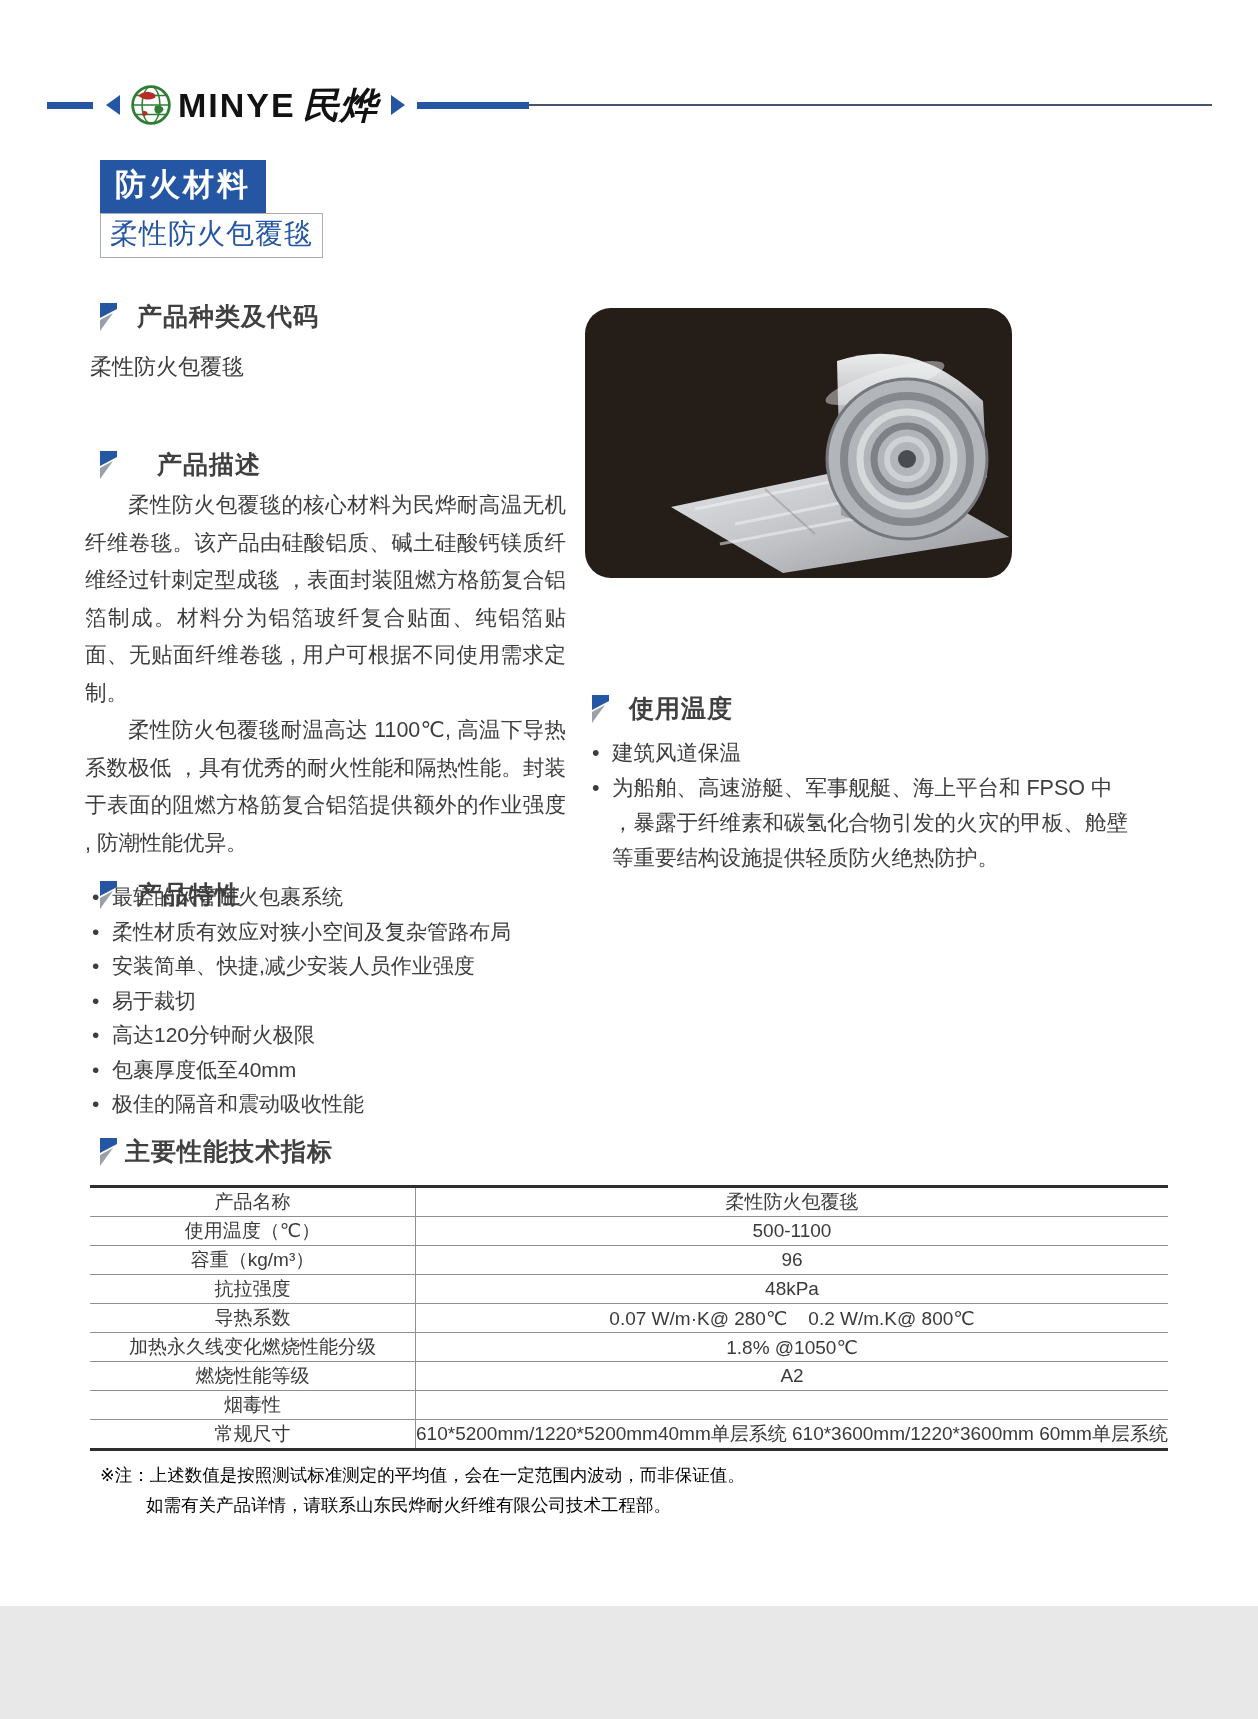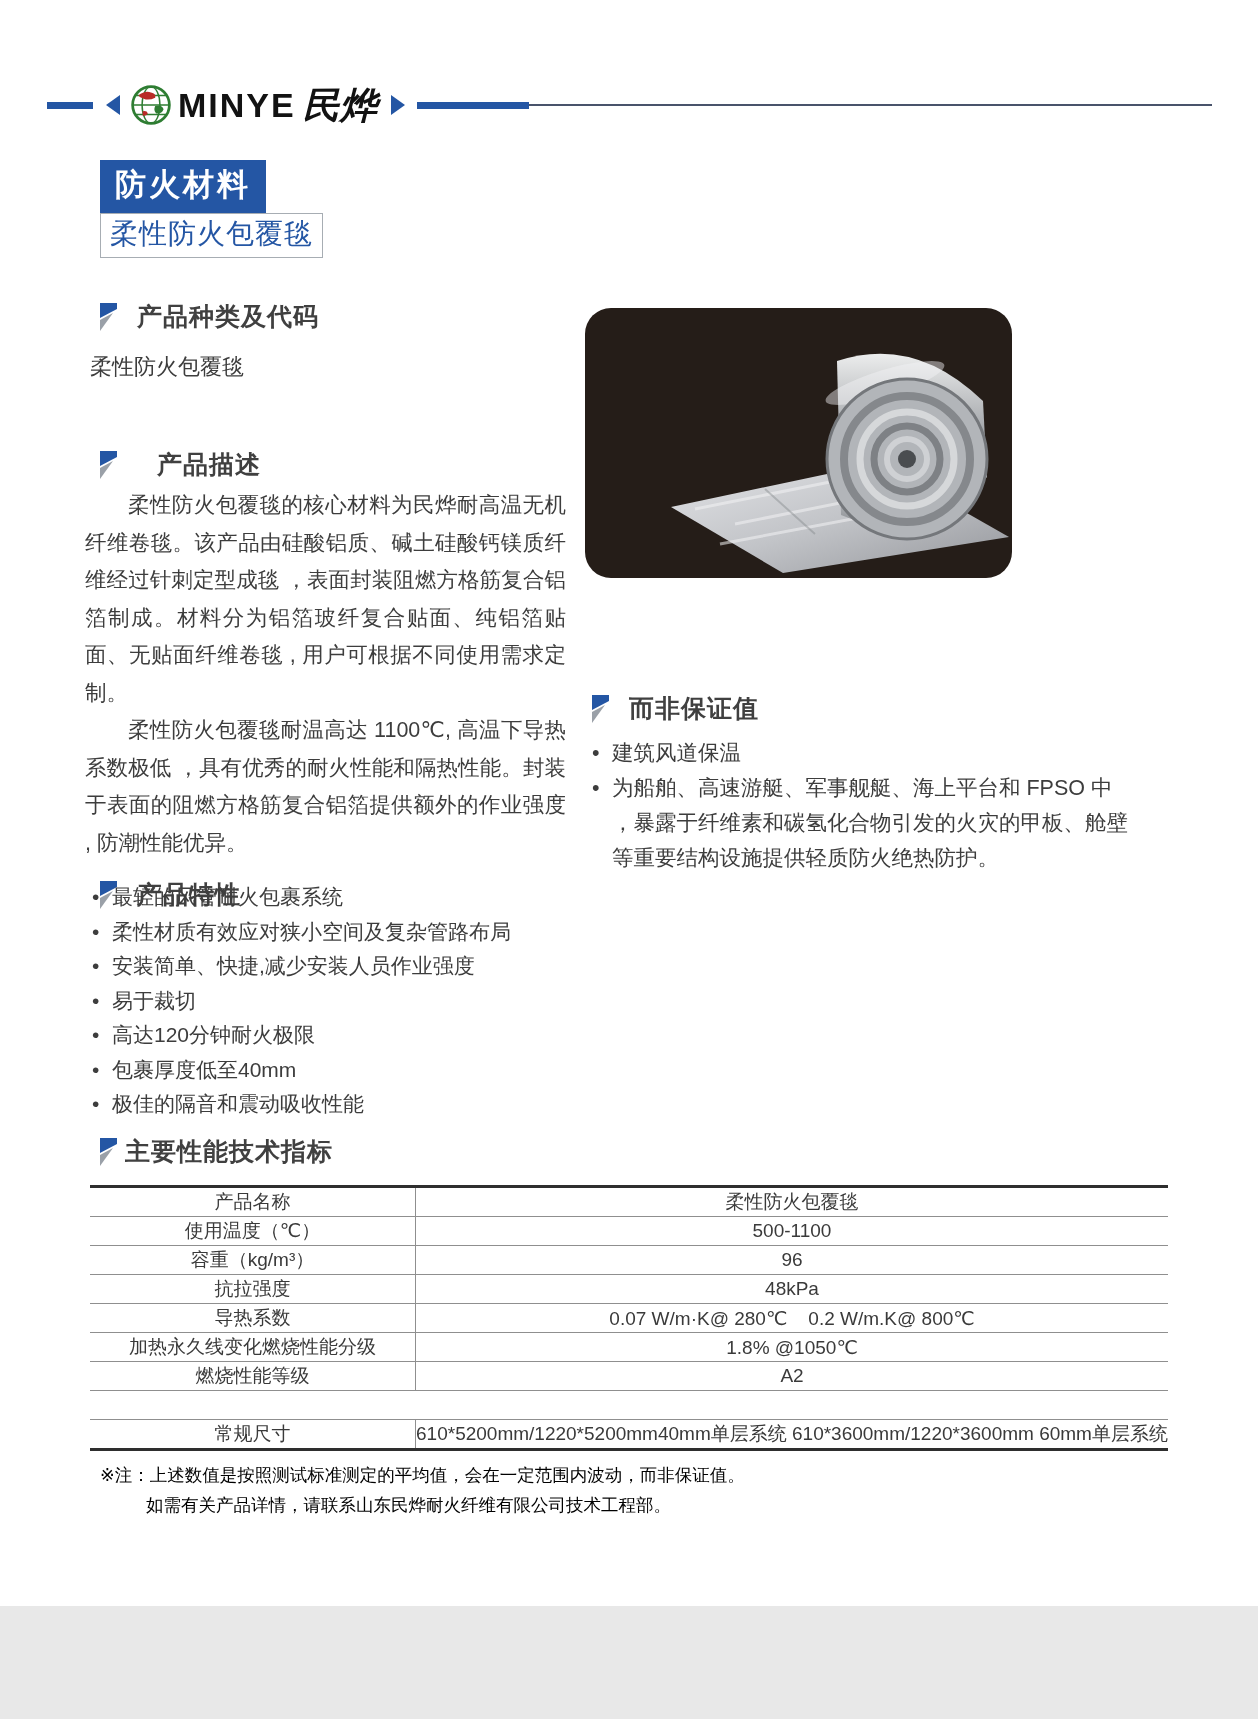--- a/index.html
+++ b/index.html
@@ -144,21 +144,21 @@
       <circle cx="322" cy="150" r="20" fill="none" stroke="#cfd1d4" stroke-width="6"></circle>
       <circle cx="322" cy="150" r="9" fill="#4a4d50"></circle>
     </svg>
   </div>
 
   <div class="sec-h" style="top:692px;left:592px;">
     <svg class="flag-icon" width="17" height="28" viewBox="0 0 17 28">
       <polygon points="0,0 17,0 17,6 0,15" fill="#2456A4"></polygon>
       <polygon points="0,17 13,10 0,28" fill="#9aa0a8"></polygon>
     </svg>
-    <span class="sec-title">而非保证值</span>
+    <span class="sec-title">使用温度</span>
   </div>
   <ul class="blist app-list">
     <li class="bitem">
       <span class="bdot">•</span>
       <span>建筑风道保温</span>
     </li>
     <li class="bitem">
       <span class="bdot">•</span>
       <span>为船舶、高速游艇、军事舰艇、海上平台和 FPSO 中 ，暴露于纤维素和碳氢化合物引发的火灾的甲板、舱壁等重要结构设施提供轻质防火绝热防护。</span>
     </li>
@@ -233,20 +233,21 @@
     </div>
     <div class="trow">
       <div class="tcell label">加热永久线变化燃烧性能分级</div>
       <div class="tcell value">1.8% @1050℃</div>
     </div>
     <div class="trow">
       <div class="tcell label">燃烧性能等级</div>
       <div class="tcell value">A2</div>
     </div>
     <div class="trow">
+      <div class="tcell label">烟毒性</div>
     </div>
     <div class="trow">
       <div class="tcell label">常规尺寸</div>
       <div class="tcell value">610*5200mm/1220*5200mm40mm单层系统 610*3600mm/1220*3600mm 60mm单层系统</div>
     </div>
   </div>
 
   <div class="notes">
     <div class="n1">※注：上述数值是按照测试标准测定的平均值，会在一定范围内波动，而非保证值。</div>
     <div class="n2">如需有关产品详情，请联系山东民烨耐火纤维有限公司技术工程部。</div>

